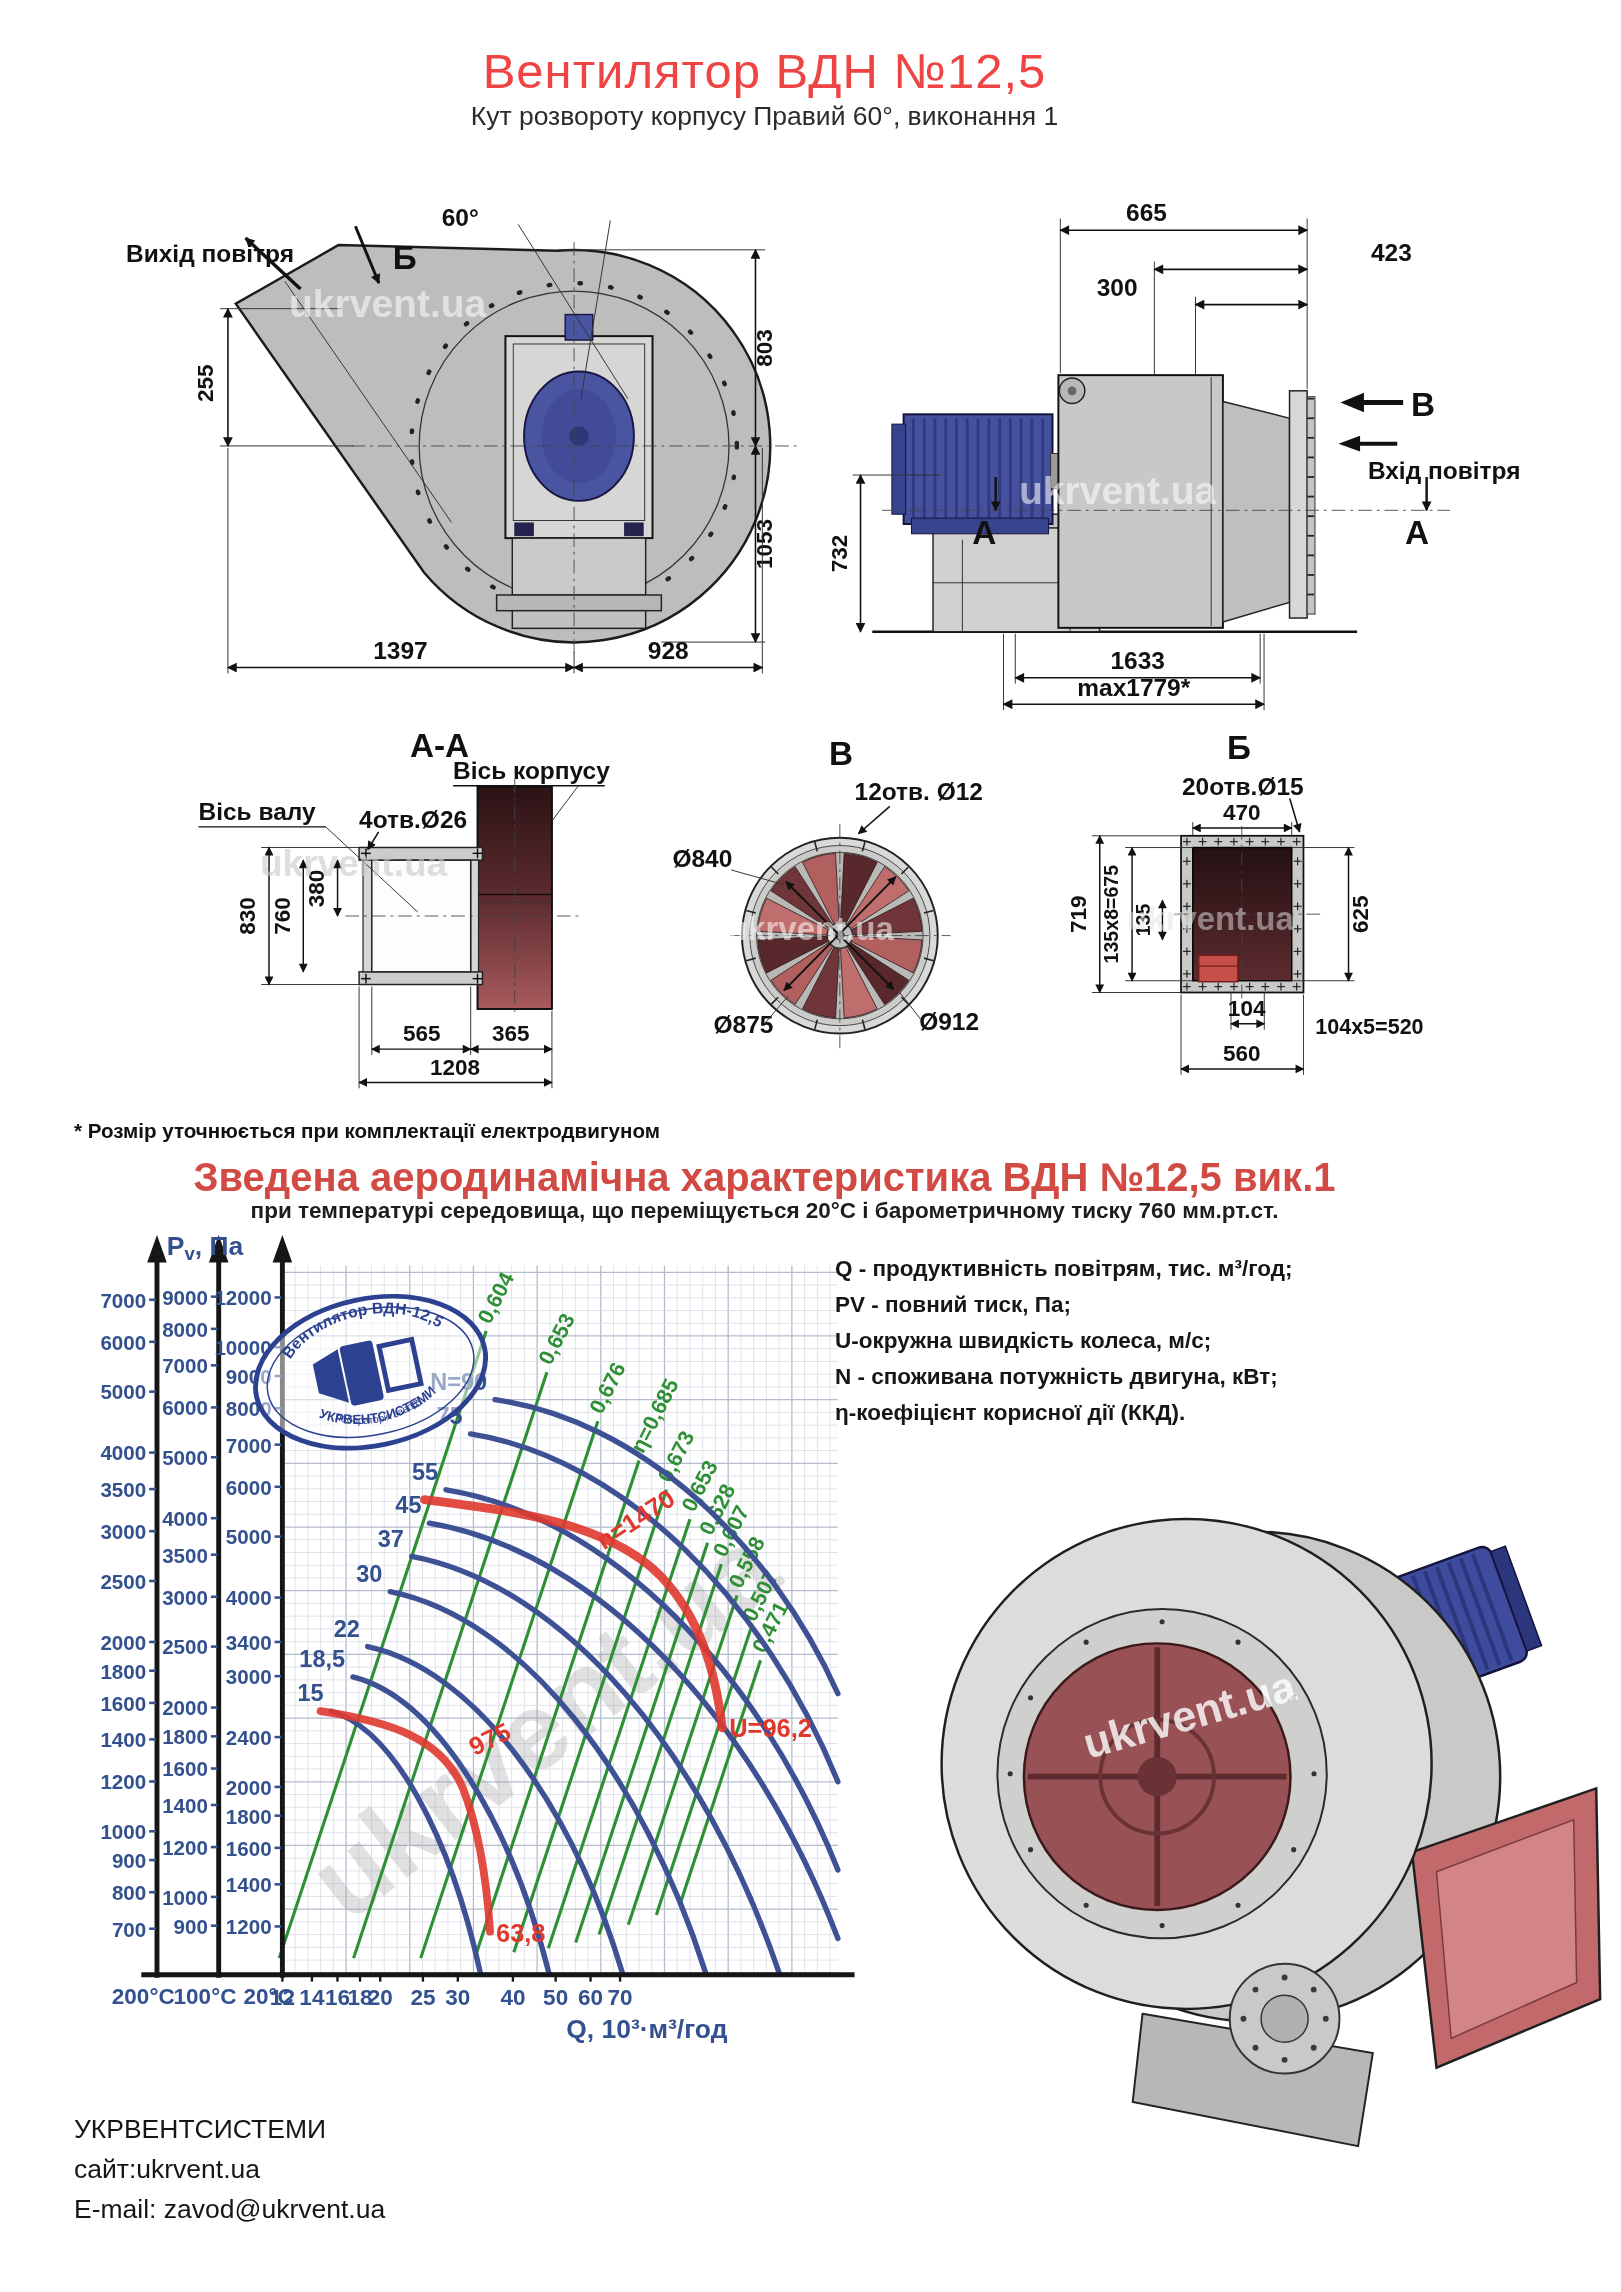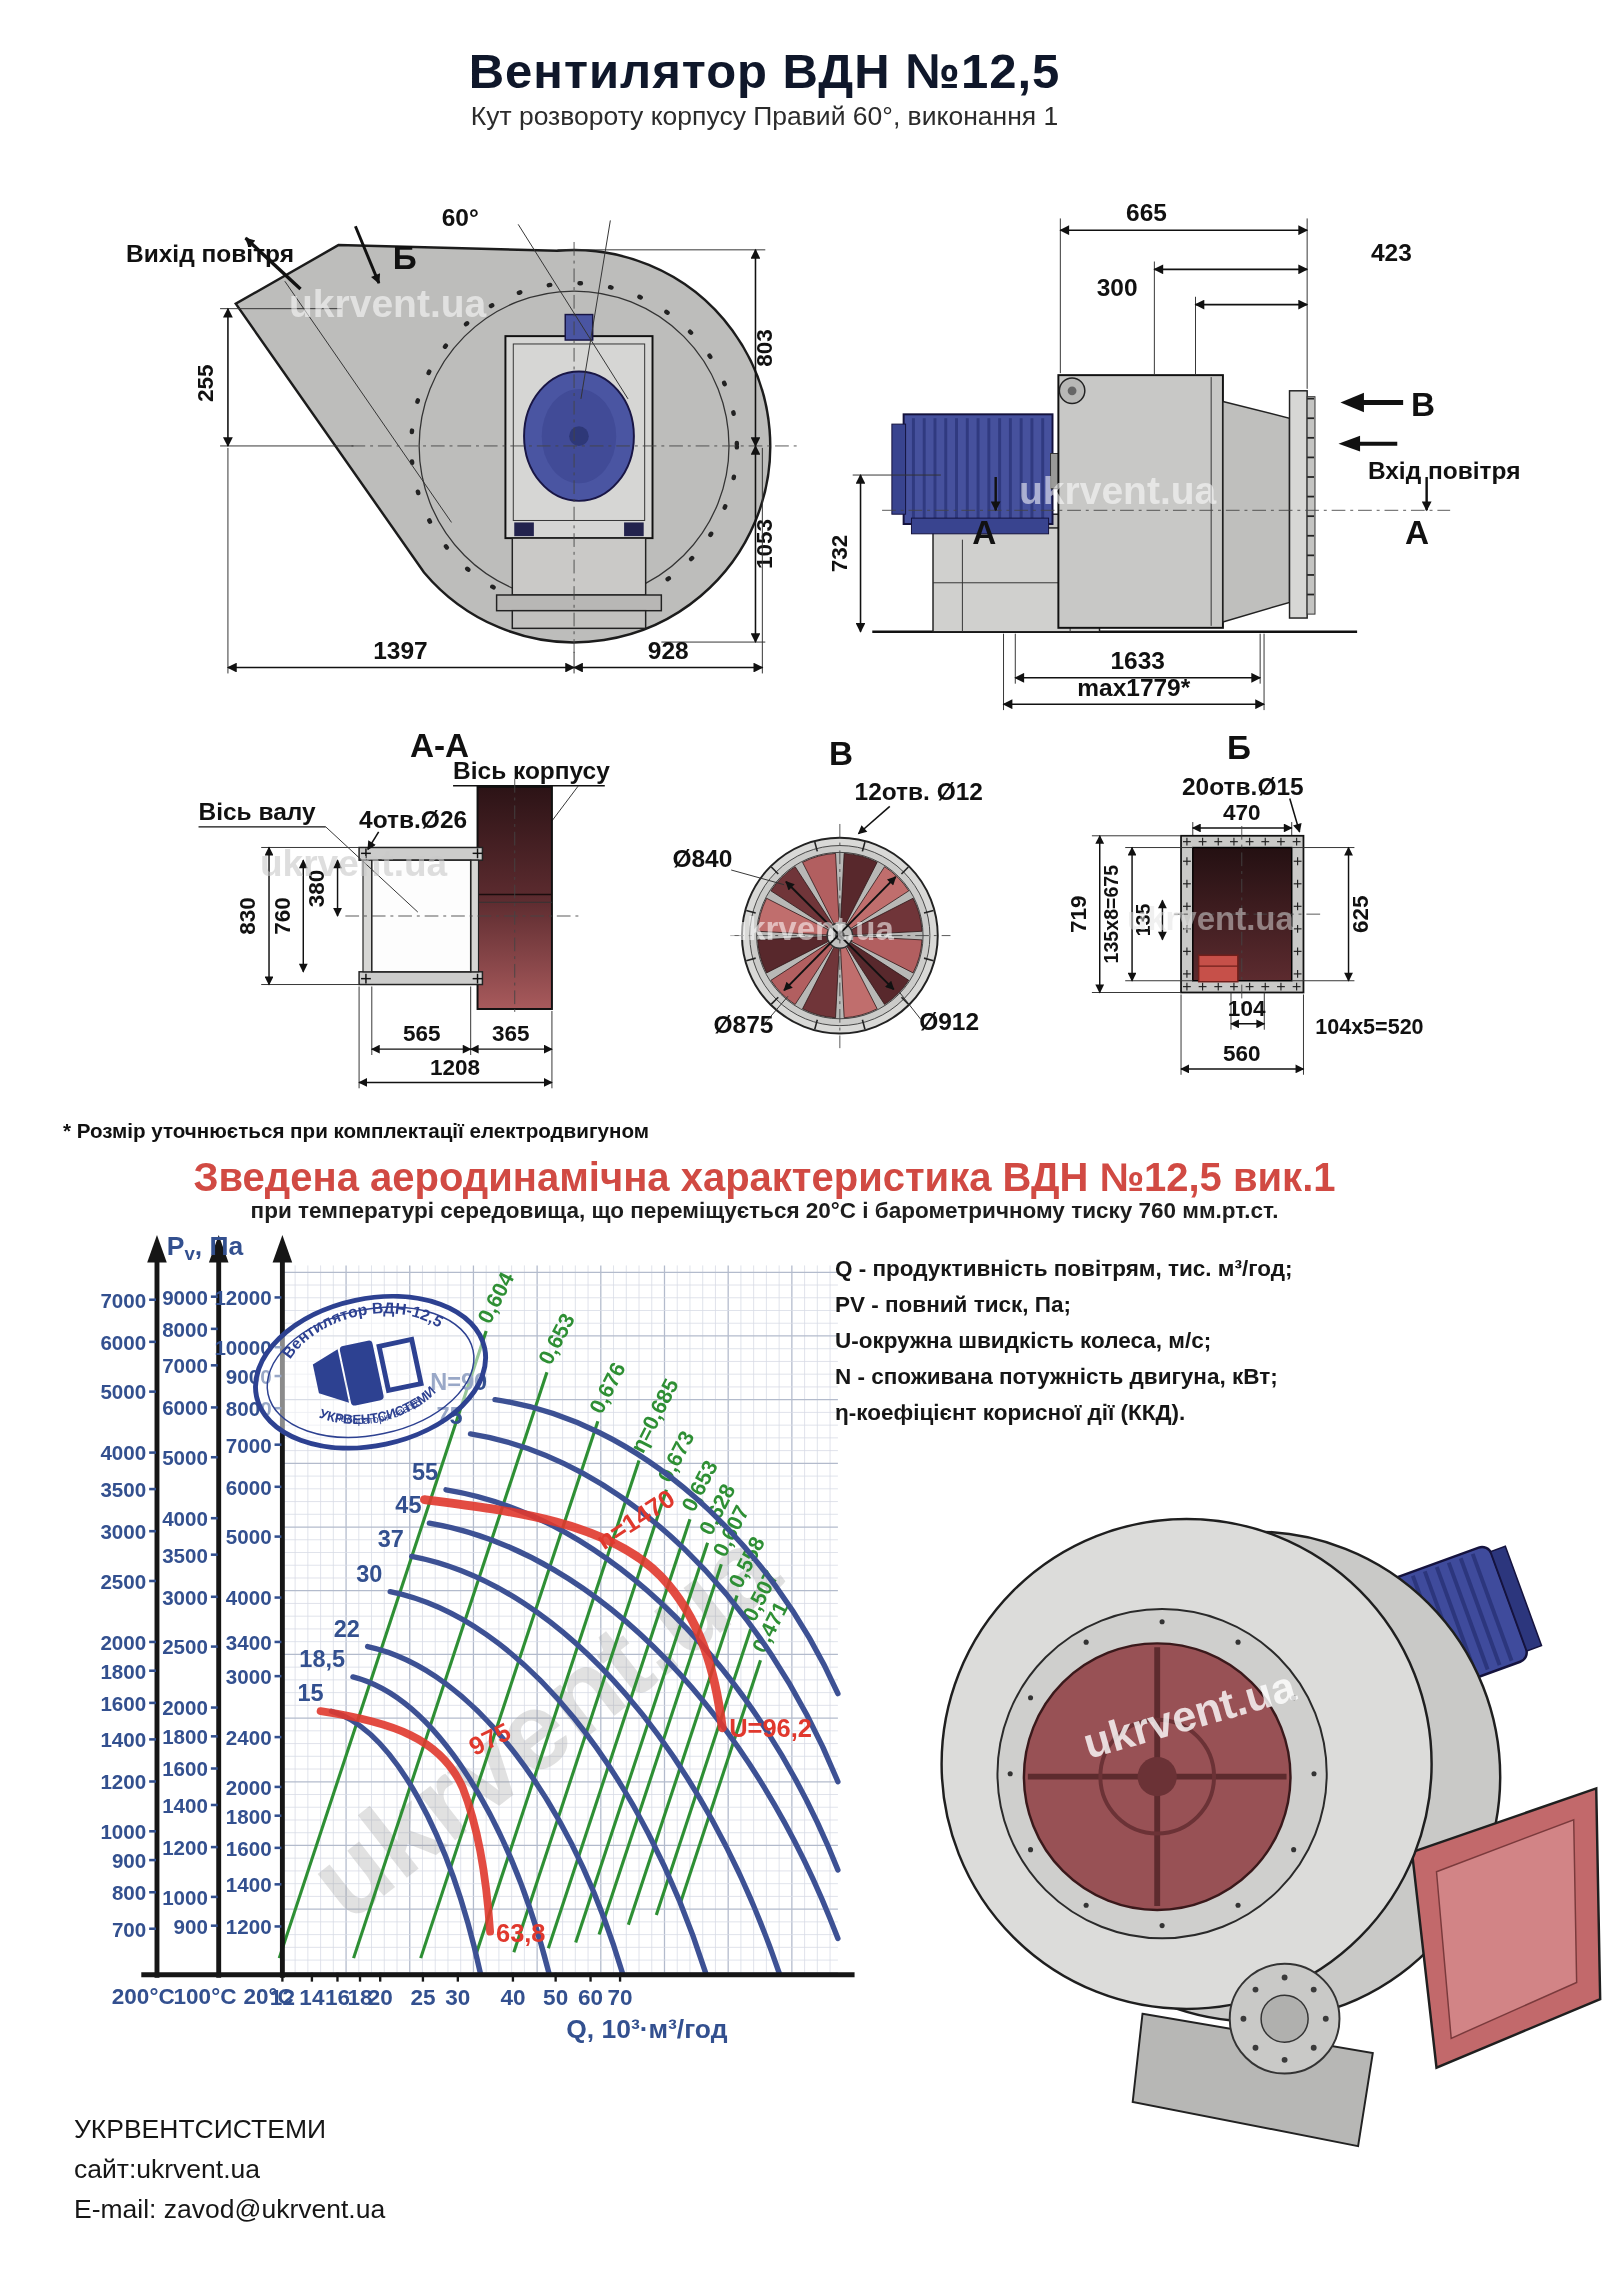--- a/index.html
+++ b/index.html
@@ -1,22 +1,22 @@
 <!DOCTYPE html>
 <html><head>
 <meta charset="utf-8">
 <style>
   html,body{margin:0;padding:0;background:#9a9a9a;}
   #page{position:relative;width:1621px;height:2293px;background:#ffffff;margin:0 auto;
         font-family:"Liberation Sans",sans-serif;overflow:hidden;}
   .abs{position:absolute;}
   .center-row{left:0;width:1529px;text-align:center;}
-  #main-title{top:43px;font-size:49px;font-weight:bold;color:#0f172a;letter-spacing:1px;}
+  #main-title{top:43px;font-size:49px;font-weight:normal;color:#ef4444;letter-spacing:1px;}
   #main-subtitle{top:101px;font-size:26.5px;font-weight:normal;color:#2b2b2b;}
-  #footnote{left:63px;top:1119px;font-size:20.6px;font-weight:bold;color:#111;}
+  #footnote{left:74px;top:1119px;font-size:20.6px;font-weight:bold;color:#111;}
   #chart-title{top:1155px;font-size:40px;font-weight:bold;color:#d14a43;}
   #chart-subtitle{top:1198px;font-size:22.5px;font-weight:bold;color:#1d1d1d;}
   .legend{left:835px;top:1251px;width:706px;}
   .legend-line{font-size:22.5px;font-weight:bold;color:#161616;line-height:36px;white-space:nowrap;}
   .wm{color:rgba(255,255,255,0.55);font-weight:bold;pointer-events:none;}
   #footer-left{left:74px;top:2109px;font-size:26.5px;color:#161616;line-height:40px;}
   #footer-right{right:65px;top:2109px;font-size:26.5px;color:#161616;line-height:40px;text-align:right;}
   svg{position:absolute;overflow:visible;}
   svg text{font-family:"Liberation Sans",sans-serif;}
   .dim{font-size:23px;font-weight:bold;fill:#111;}

